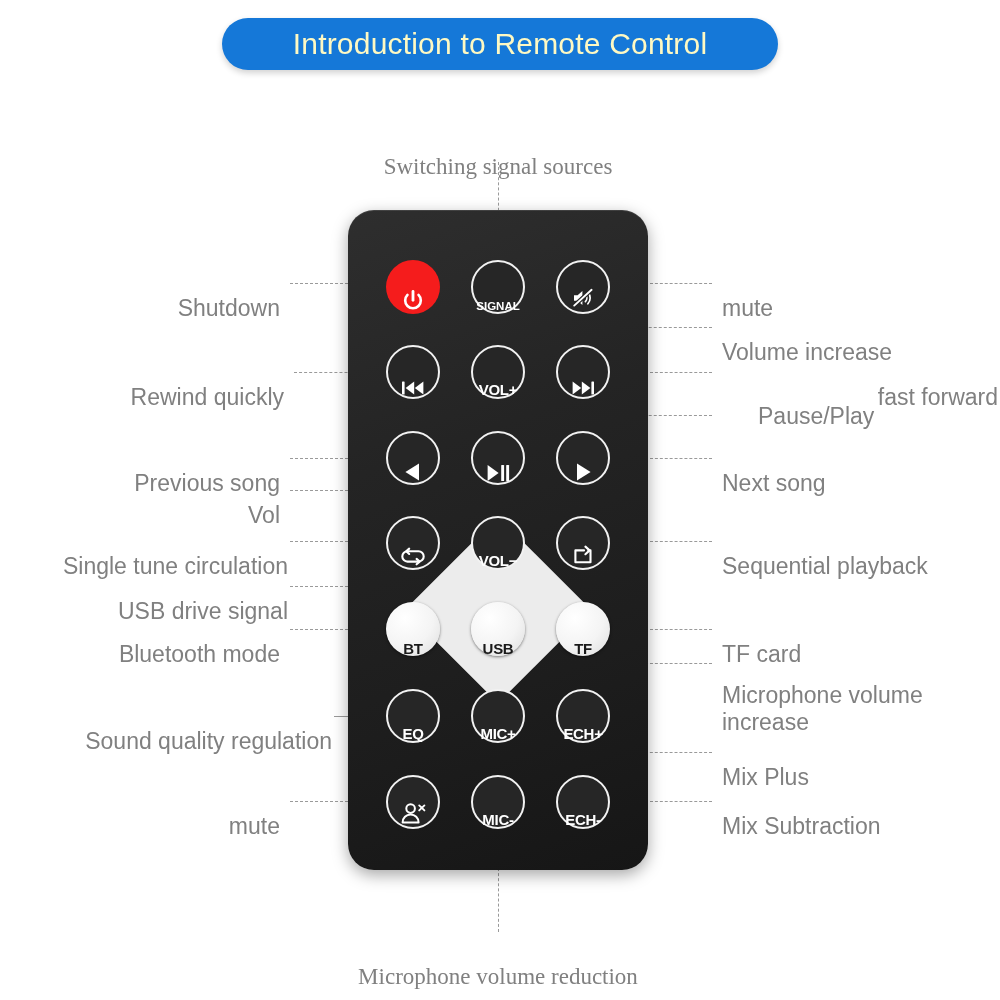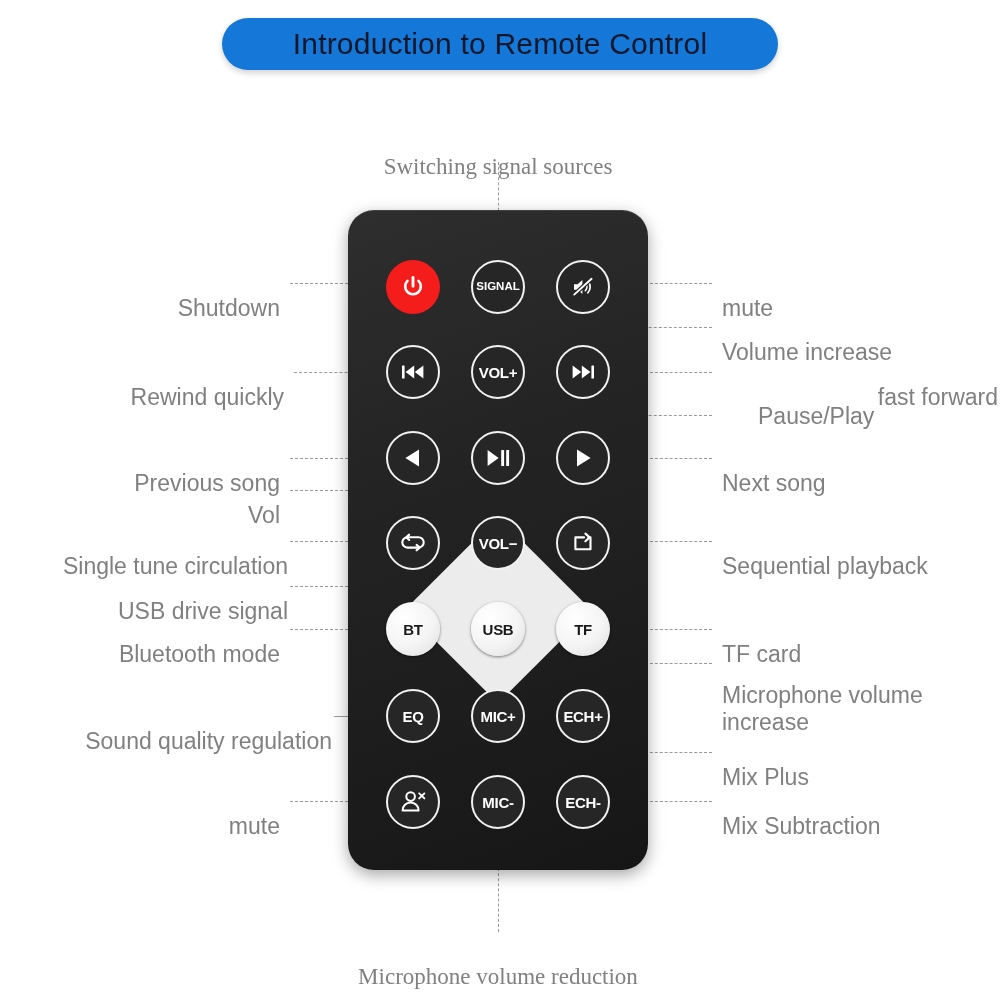--- a/index.html
+++ b/index.html
@@ -24,21 +24,21 @@
     width: 556px;
     height: 52px;
     background: #1578d8;
     border-radius: 26px;
     display: flex;
     align-items: center;
     justify-content: center;
     box-shadow: 0 3px 6px rgba(0,0,0,0.18);
   }
   #title-banner .title-text {
-    color: #0f172a;
+    color: #fef9c3;
     font-size: 30px;
     font-weight: 400;
     letter-spacing: 0.2px;
     white-space: nowrap;
   }
 
   
   #remote-body {
     position: absolute;
     left: 348px;
@@ -68,21 +68,21 @@
 
   
   .btn {
     position: absolute;
     width: 54px;
     height: 54px;
     margin-left: -27px;
     margin-top: -27px;
     border-radius: 50%;
     display: flex;
-    align-items: center;
+    align-items: flex-end;
     justify-content: center;
     z-index: 3;
     box-sizing: border-box;
   }
   .btn.outline {
     background: #262626;
     border: 2px solid #f2f2f2;
     color: #ffffff;
   }
   .btn.filled-white {

